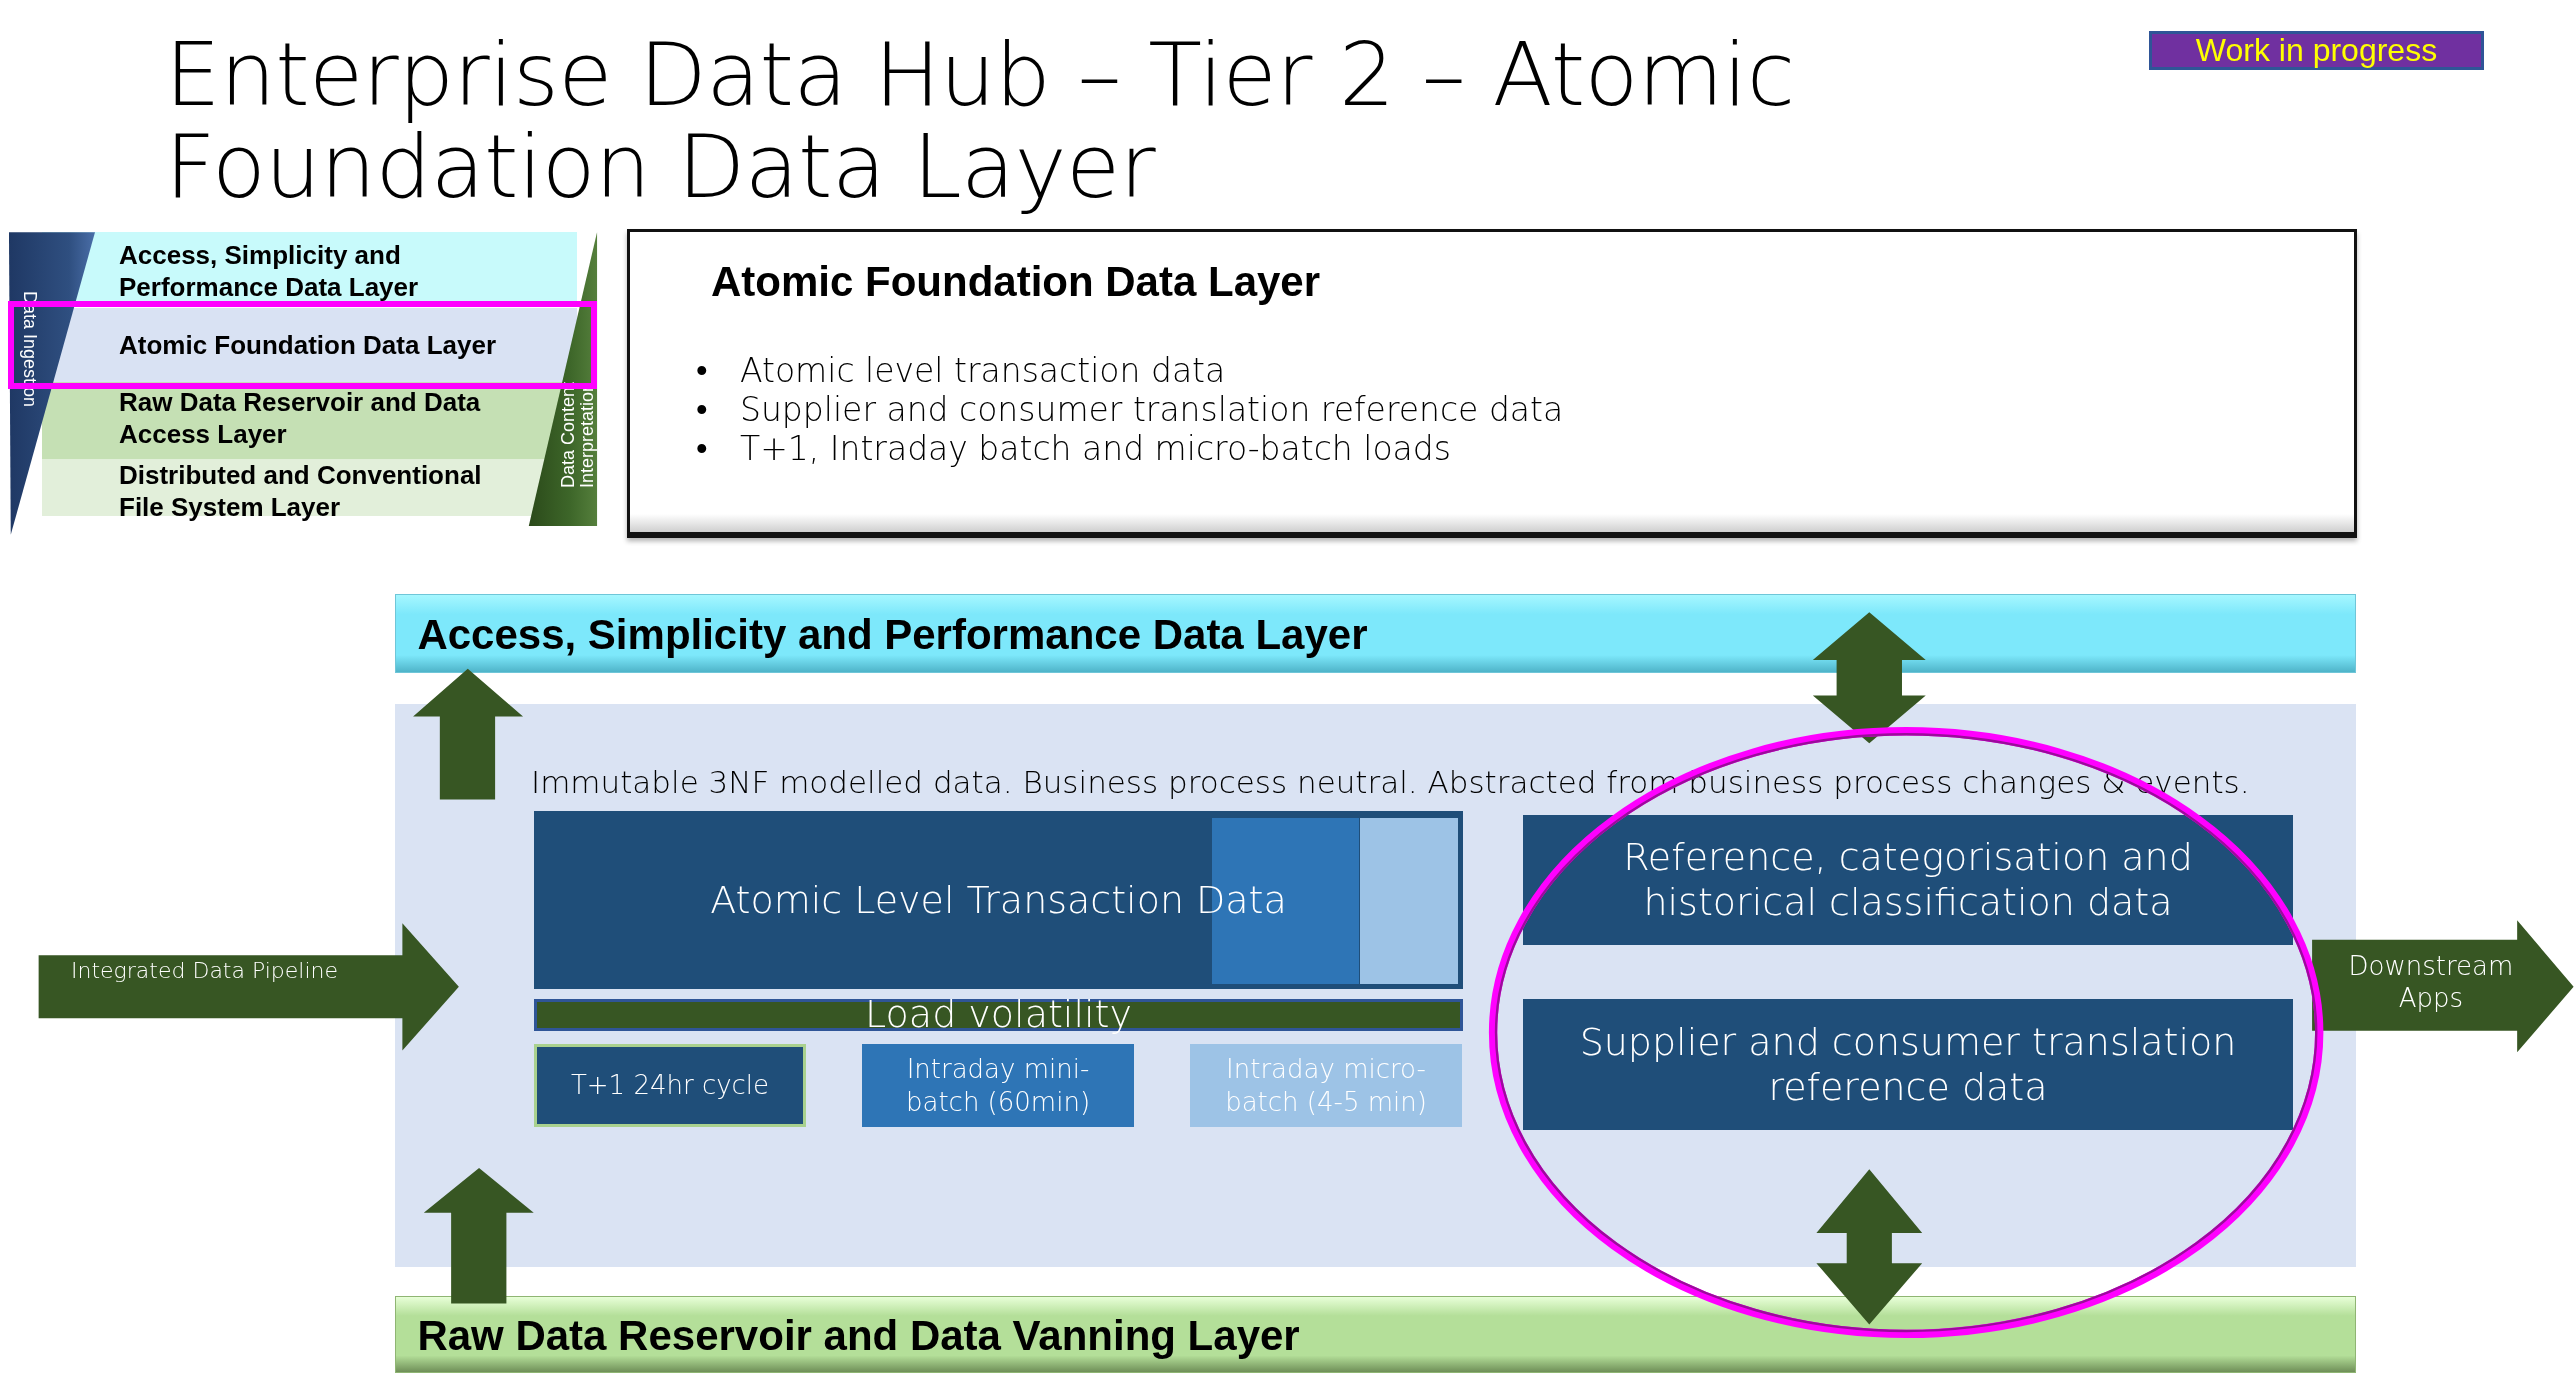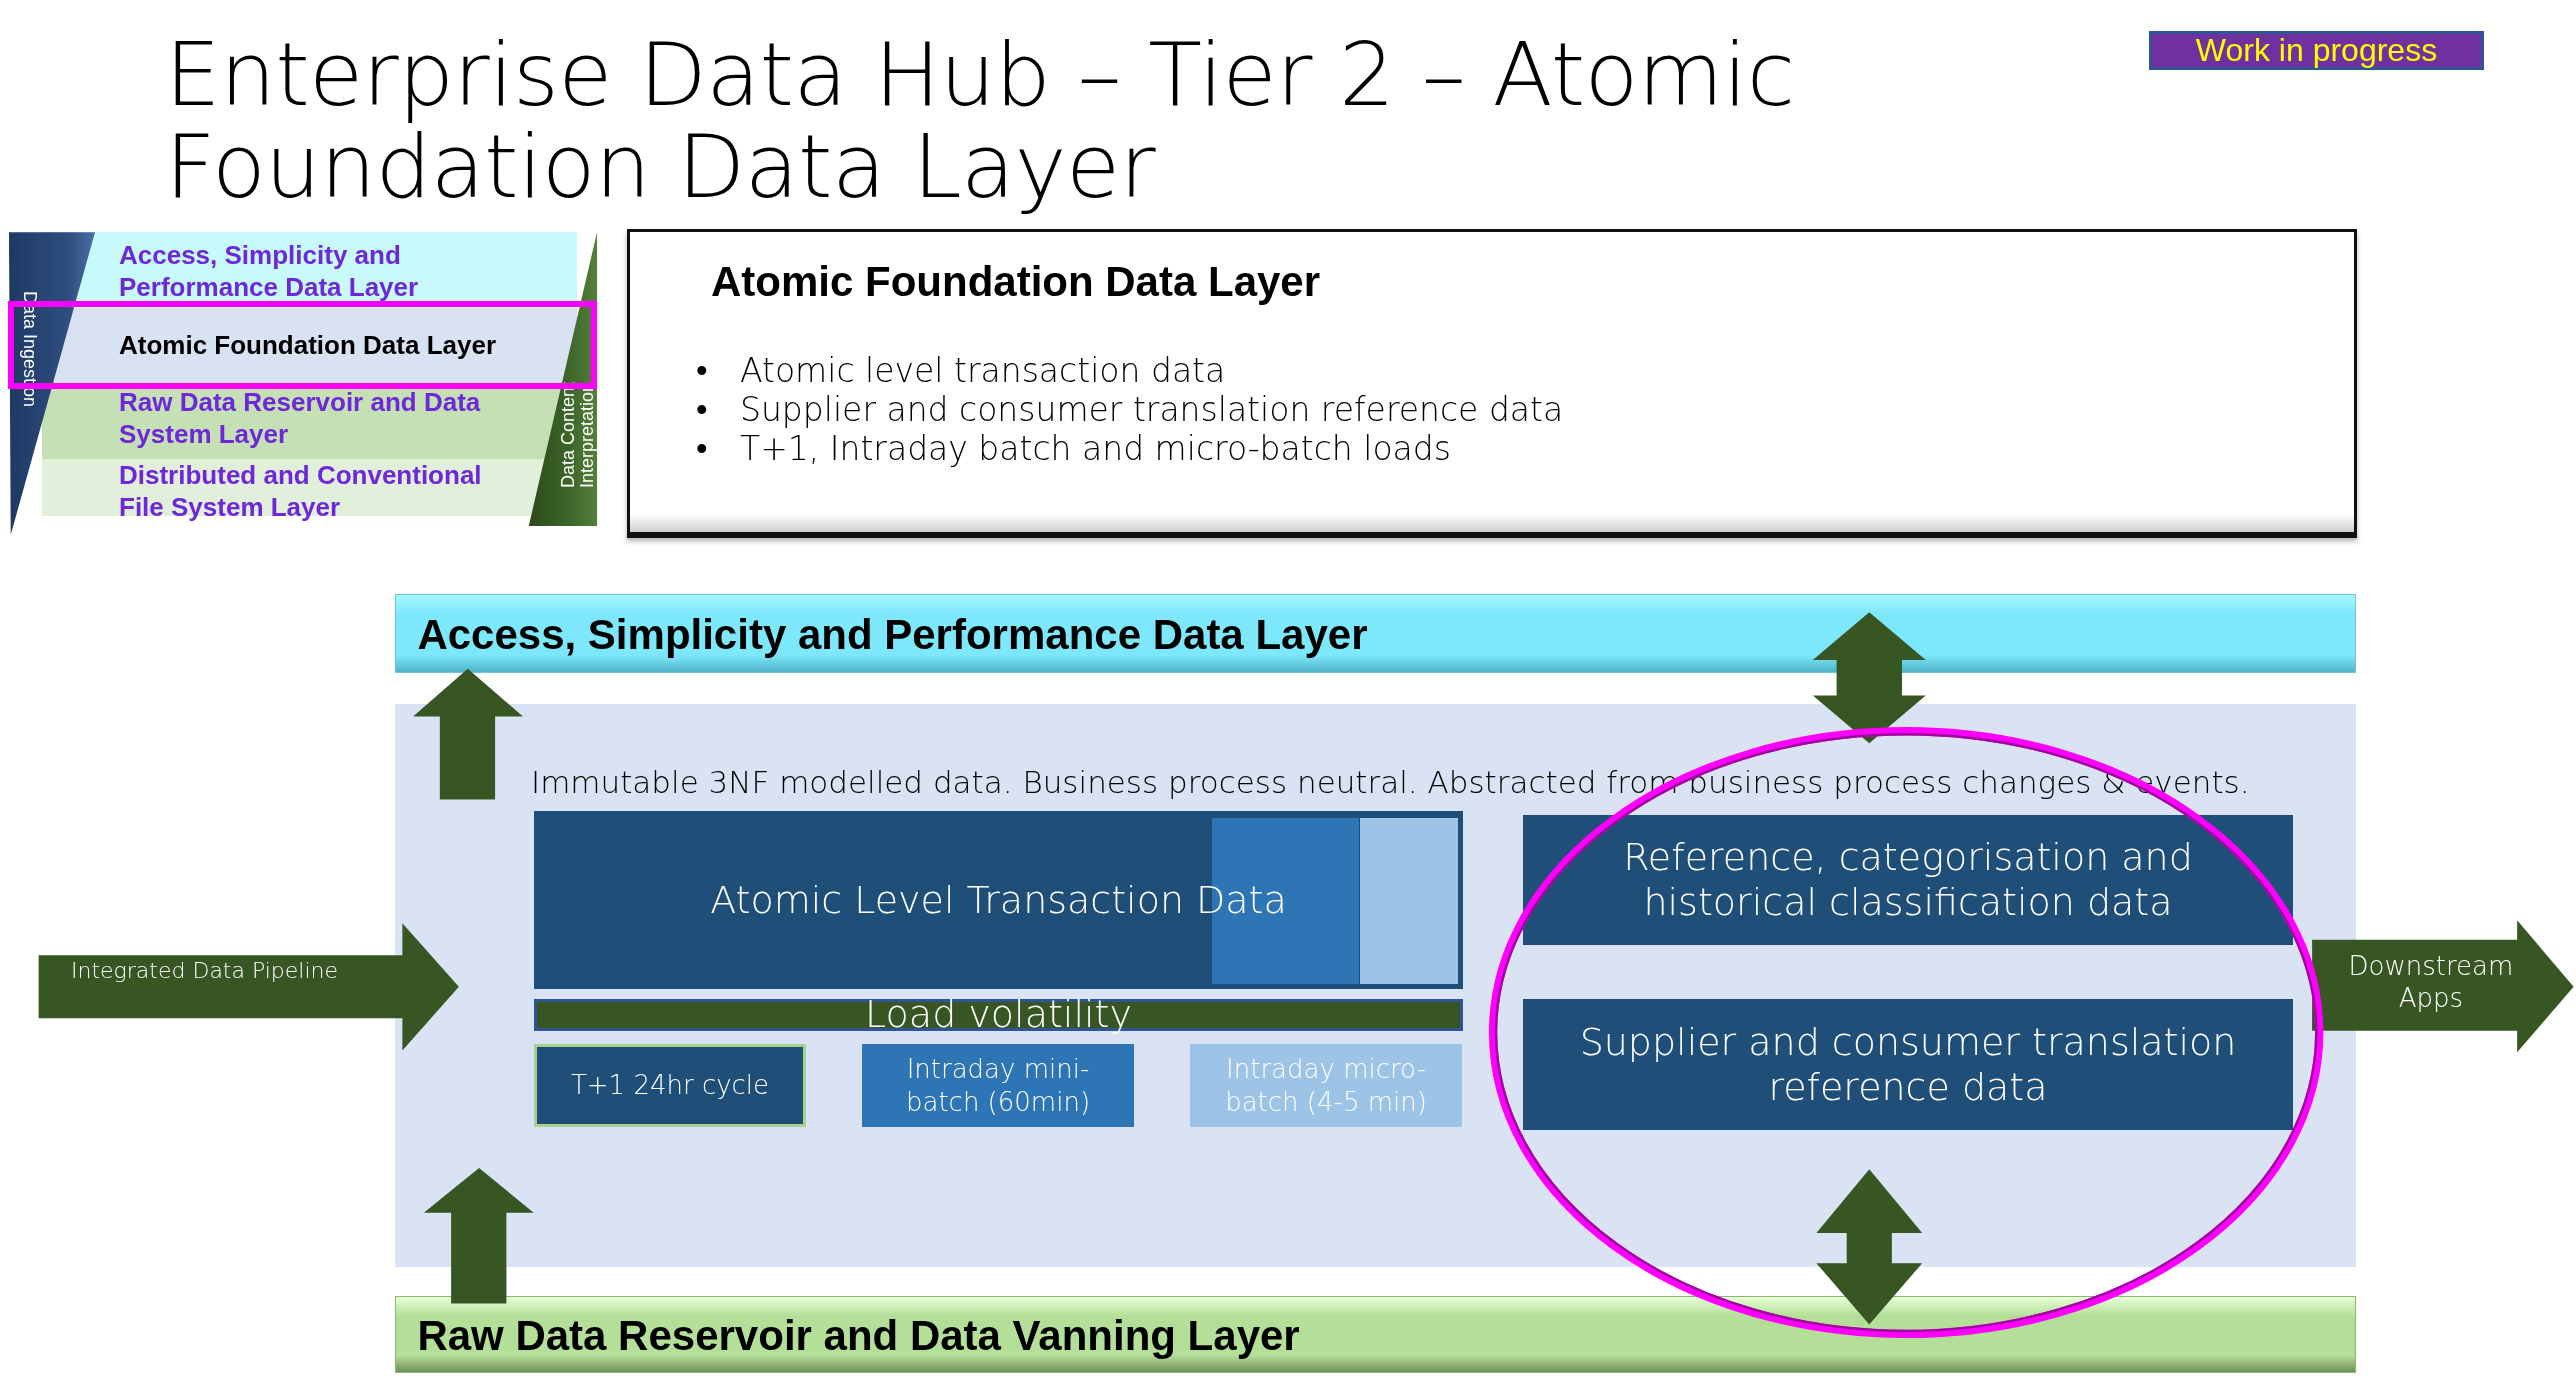--- a/index.html
+++ b/index.html
@@ -4,21 +4,21 @@
 <style>
   html, body { margin:0; padding:0; background:#ffffff; }
   body { width:2576px; height:1387px; position:relative; overflow:hidden; font-family:"DejaVu Sans", sans-serif; }
   .abs { position:absolute; }
   .title { left:165px; top:28.5px; font-size:88px; line-height:92px; color:#000; font-weight:300; letter-spacing:-0.6px; width:2080px; }
   .wip { left:2149px; top:31px; width:335px; height:39px; background:#7030a0; border:3px solid #2f5597; box-sizing:border-box; color:#ffff00; font-family:"Liberation Sans", sans-serif; font-size:32px; line-height:33px; text-align:center; }
 
   
   .stack { left:6px; top:226px; width:591px; height:315px; }
   .stack .ing { position:absolute; left:0; top:0; width:89px; height:315px; }
-  .stack .row { position:absolute; left:36px; width:535px; padding-left:77px; box-sizing:border-box; font-family:"Liberation Sans", sans-serif; font-weight:bold; font-size:26px; line-height:32px; color:#6d28d9; }
+  .stack .row { position:absolute; left:36px; width:535px; padding-left:77px; box-sizing:border-box; font-family:"Liberation Sans", sans-serif; font-weight:bold; font-size:26px; line-height:32px; color:#000000; }
   .stack .r1 { top:6px; height:70px; background:#c8fafb; padding-top:7.1px; }
   .stack .r2 { top:82px; height:74px; background:#d9e2f3; color:#000; padding-top:21.4px; }
   .stack .r3 { top:156px; height:77px; background:#c5e0b4; padding-top:3.6px; }
   .stack .r4 { top:233px; height:57px; background:#e2efda; padding-top:0px; }
   .stack .hl { position:absolute; left:2.4px; top:75px; width:589px; height:88px; border:6.5px solid #ff00ff; box-sizing:border-box; }
   .vert { position:absolute; color:#fff; font-family:"Liberation Sans", sans-serif; font-size:18px; line-height:19px; transform-origin:left top; white-space:nowrap; }
 
   
   .info { left:627px; top:229px; width:1730px; height:309px; border:3px solid #111; border-bottom-width:6px; box-sizing:border-box; background:linear-gradient(#fff 94%, #cfcfcf); box-shadow: 0 3.6px 4.8px rgba(0,0,0,0.3); }
   .info h2 { margin:0; position:absolute; left:81px; top:25.6px; font-family:"Liberation Sans", sans-serif; font-size:42px; font-weight:bold; }
@@ -63,21 +63,21 @@
 <div class="abs stack">
   <div class="row r1">
     <div>Access, Simplicity and</div>
     <div>Performance Data Layer</div>
   </div>
   <div class="row r2">
     <div>Atomic Foundation Data Layer</div>
   </div>
   <div class="row r3">
     <div>Raw Data Reservoir and Data</div>
-    <div>System Layer</div>
+    <div>Access Layer</div>
   </div>
   <div class="row r4">
     <div>Distributed and Conventional</div>
     <div>File System Layer</div>
   </div>
 
   <svg class="ing" width="95" height="315" viewBox="0 0 150 530">
     <defs>
       <linearGradient id="ingg" x1="0" x2="1">
         <stop offset="0" stop-color="#1f3864"></stop>

